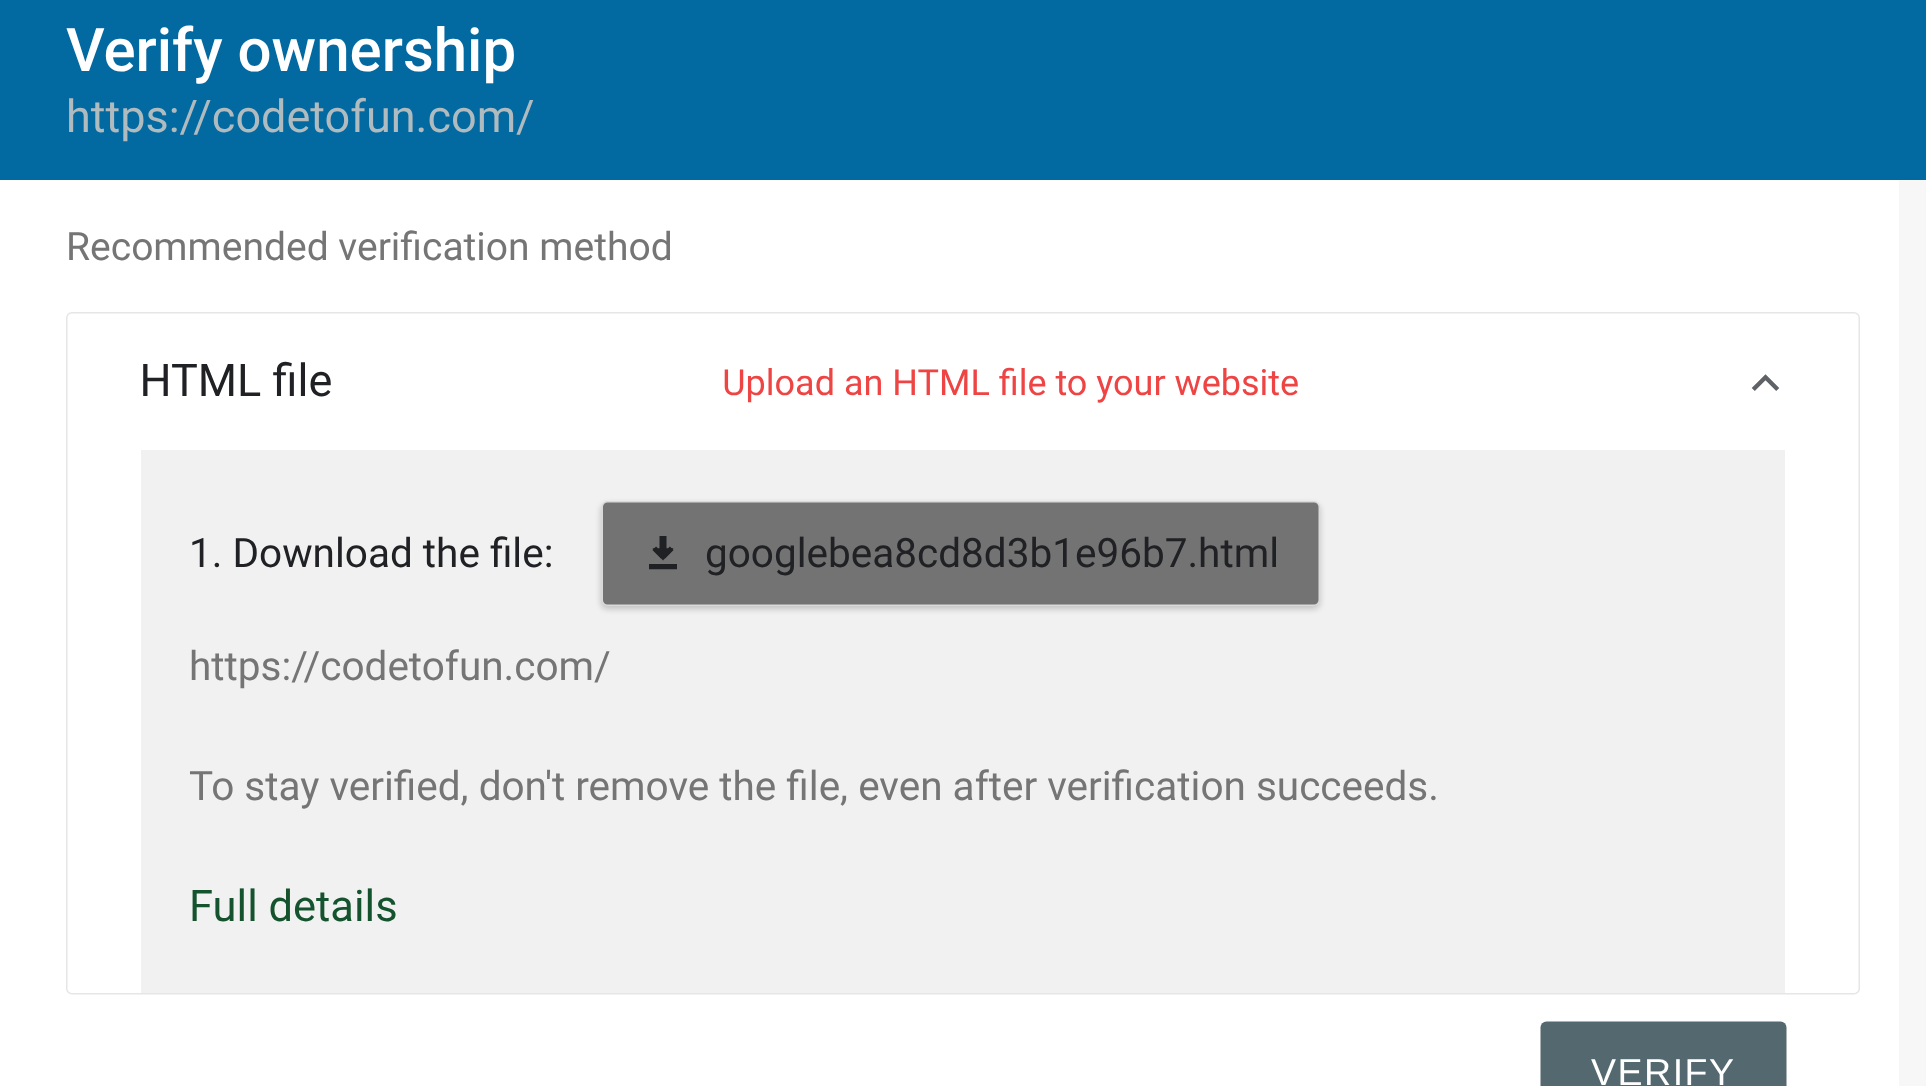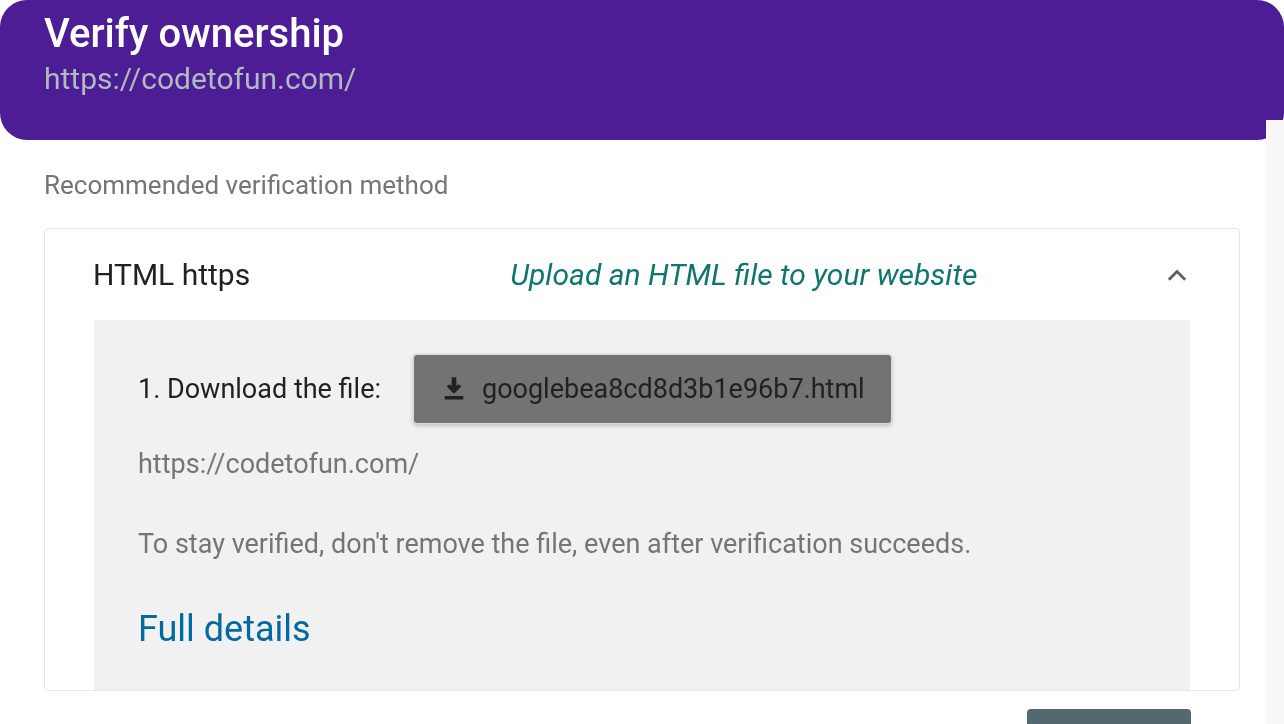--- a/index.html
+++ b/index.html
@@ -8,24 +8,23 @@
       box-sizing: border-box;
     }
     body {
       font-family: 'Roboto', 'Helvetica Neue', Arial, sans-serif;
       background: #fff;
       width: 1284px;
       height: 724px;
       overflow: hidden;
     }
     .header {
-      background: #4c1d95;
-      padding: 10px 44px 44px 44px;
+      background: #0369a1;
+      padding: 10px 44px 24px 44px;
       color: #fff;
-      border-radius: 27px;
     }
     .header-title {
       font-size: 40px;
       font-weight: 500;
       color: #fff;
       margin-bottom: 4px;
     }
     .header-url {
       font-size: 30px;
       font-weight: 400;
@@ -49,36 +48,35 @@
       align-items: center;
       padding: 28px 48px 28px 48px;
       cursor: pointer;
     }
     .method-title {
       font-size: 30px;
       color: #202124;
       font-weight: 400;
     }
     .method-desc {
-      font-size: 30px;
-      color: #0f766e;
+      font-size: 24px;
+      color: #ef4444;
       font-weight: 400;
       margin-left: 260px;
       flex-grow: 1;
-      font-style: italic;
     }
     .chevron {
       width: 28px;
       height: 28px;
       flex-shrink: 0;
     }
     .method-body {
       background: #f1f1f1;
       margin: 0 49px 0 49px;
-      padding: 34px 32px 40px 44px;
+      padding: 34px 32px 40px 32px;
     }
     .step-row {
       display: flex;
       align-items: center;
       margin-bottom: 24px;
     }
     .step-text {
       font-size: 27px;
       color: #202124;
       font-weight: 400;
@@ -110,22 +108,22 @@
       font-weight: 400;
     }
     .note-text {
       font-size: 27px;
       color: #757575;
       font-weight: 400;
       margin-top: 48px;
       margin-bottom: 32px;
     }
     .full-details-link {
-      font-size: 36px;
-      color: #0369a1;
+      font-size: 29px;
+      color: #14532d;
       font-weight: 400;
       cursor: pointer;
       margin-top: 48px;
     }
     .verify-row {
       display: flex;
       justify-content: flex-end;
       margin: 18px 49px 0 0;
     }
     .verify-button {
@@ -154,21 +152,21 @@
 <div class="header">
   <div class="header-title">Verify ownership</div>
   <div class="header-url">https://codetofun.com/</div>
 </div>
 
 <div class="content">
   <div class="section-label">Recommended verification method</div>
 
   <div class="method-card">
     <div class="method-header">
-      <span class="method-title">HTML https</span>
+      <span class="method-title">HTML file</span>
       <span class="method-desc">Upload an HTML file to your website</span>
       <span class="chevron">
         <svg viewBox="0 0 24 24" width="28" height="28" fill="none" stroke="#5f6368" stroke-width="2.5">
           <polyline points="5,16 12,9 19,16"></polyline>
         </svg>
       </span>
     </div>
 
     <div class="method-body">
       <div class="step-row">

